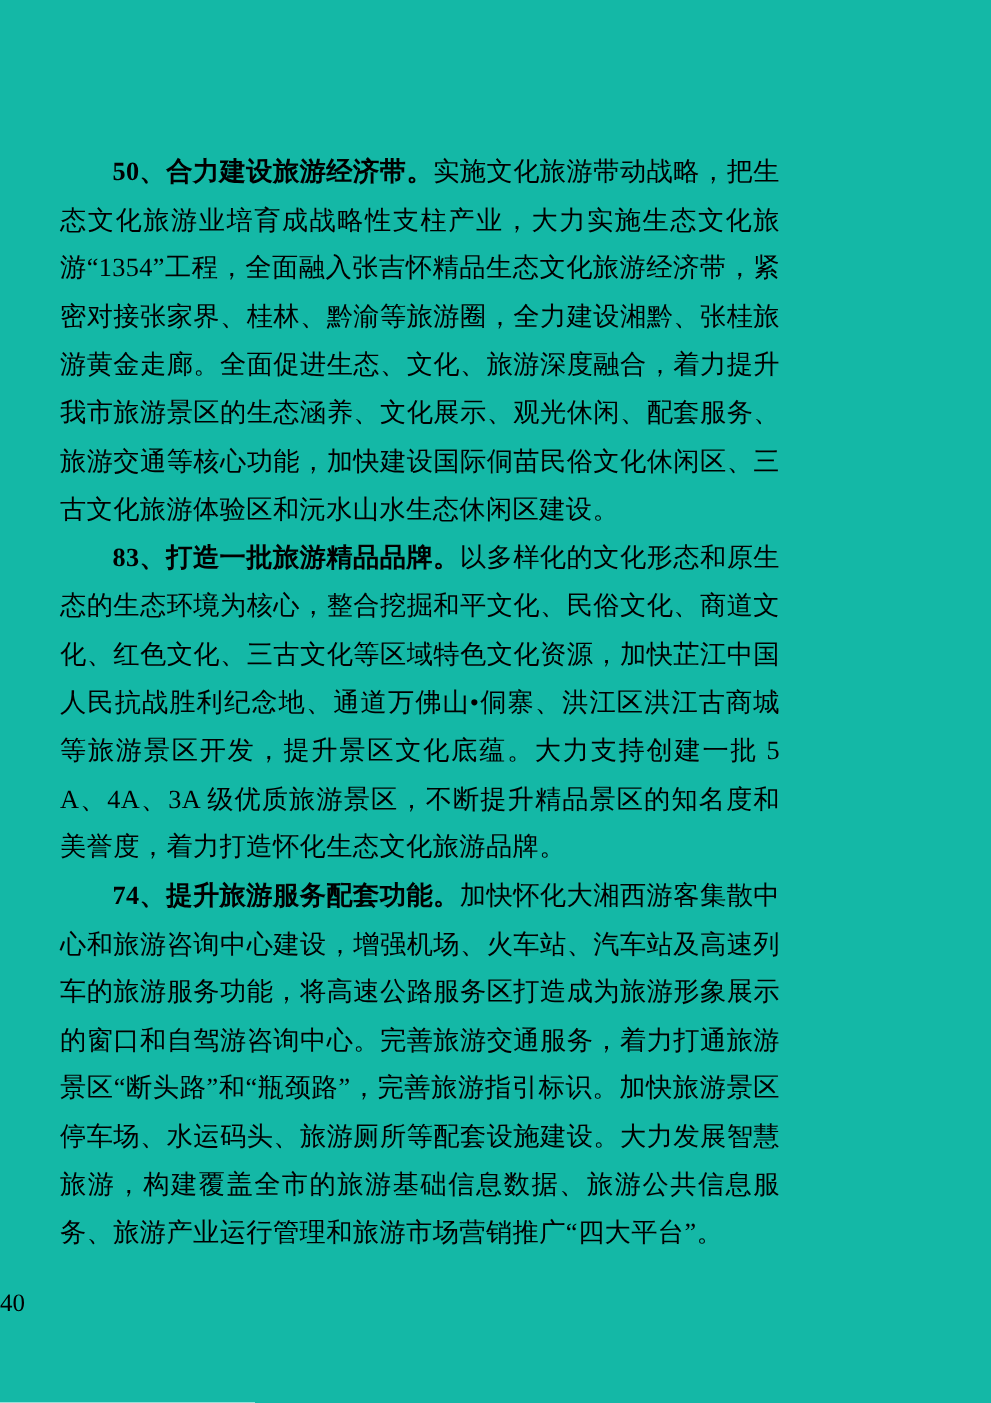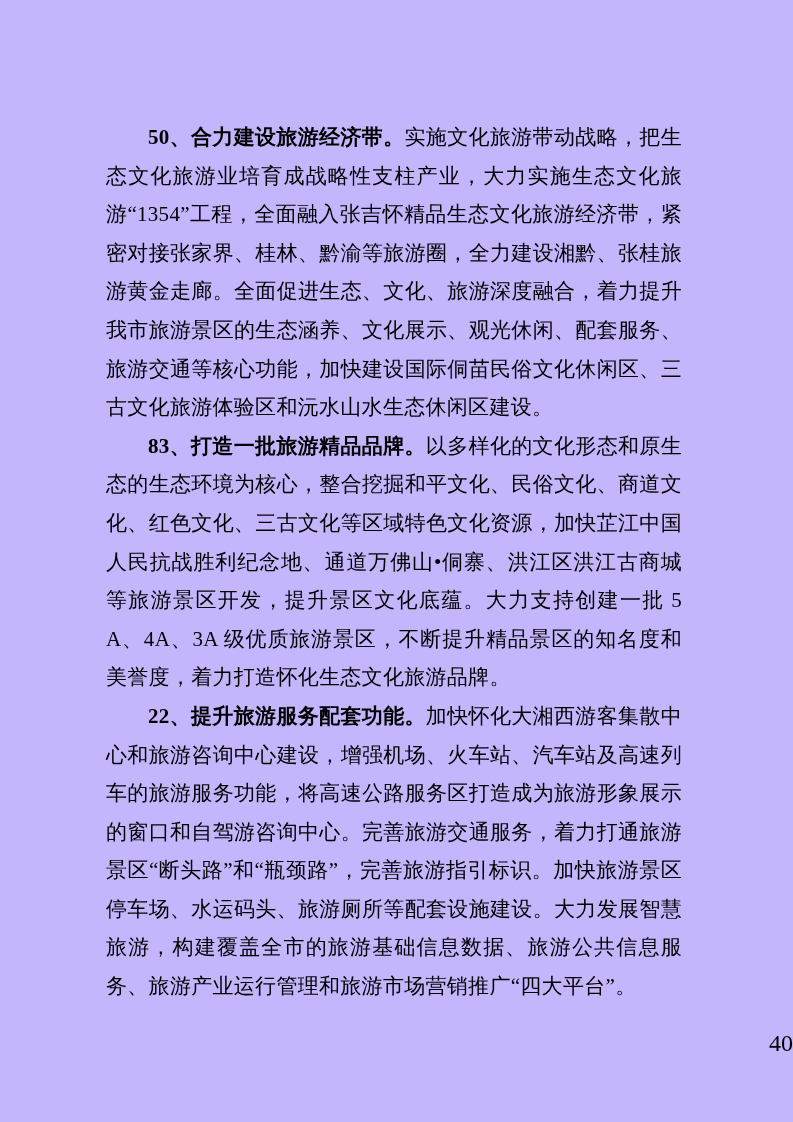--- a/index.html
+++ b/index.html
@@ -4,23 +4,23 @@
   <style>
     html, body {
       margin: 0;
       padding: 0;
       background: #ffffff;
     }
     .page {
       position: relative;
       width: 793px;
       height: 1122px;
-      background: #c4b5fd;
+      background: #14b8a6;
       box-sizing: border-box;
-      padding: 118px 107px 0 106px;
+      padding: 118px 107px 0 48px;
       font-family: "Liberation Serif", serif;
       color: #000000;
       overflow: hidden;
     }
     .content {
       width: 576px;
     }
     .para {
       margin: 0;
       text-indent: 2em;
@@ -32,29 +32,29 @@
       word-break: break-all;
     }
     .para-heading {
       font-weight: bold;
     }
     .page-number {
       position: absolute;
       left: 0;
       right: 0;
       bottom: 68px;
-      text-align: right;
-      font-size: 24px;
+      text-align: left;
+      font-size: 20px;
       line-height: 22px;
       color: #000000;
     }
   </style>
 </head>
 <body>
 
 <div class="page">
   <div class="content">
     <p class="para"><span class="para-heading">50、合力建设旅游经济带。</span><span>实施文化旅游带动战略，把生态文化旅游业培育成战略性支柱产业，大力实施生态文化旅游“1354”工程，全面融入张吉怀精品生态文化旅游经济带，紧密对接张家界、桂林、黔渝等旅游圈，全力建设湘黔、张桂旅游黄金走廊。全面促进生态、文化、旅游深度融合，着力提升我市旅游景区的生态涵养、文化展示、观光休闲、配套服务、旅游交通等核心功能，加快建设国际侗苗民俗文化休闲区、三古文化旅游体验区和沅水山水生态休闲区建设。</span></p>
     <p class="para"><span class="para-heading">83、打造一批旅游精品品牌。</span><span>以多样化的文化形态和原生态的生态环境为核心，整合挖掘和平文化、民俗文化、商道文化、红色文化、三古文化等区域特色文化资源，加快芷江中国人民抗战胜利纪念地、通道万佛山•侗寨、洪江区洪江古商城等旅游景区开发，提升景区文化底蕴。大力支持创建一批 5A、4A、3A 级优质旅游景区，不断提升精品景区的知名度和美誉度，着力打造怀化生态文化旅游品牌。</span></p>
-    <p class="para"><span class="para-heading">22、提升旅游服务配套功能。</span><span>加快怀化大湘西游客集散中心和旅游咨询中心建设，增强机场、火车站、汽车站及高速列车的旅游服务功能，将高速公路服务区打造成为旅游形象展示的窗口和自驾游咨询中心。完善旅游交通服务，着力打通旅游景区“断头路”和“瓶颈路”，完善旅游指引标识。加快旅游景区停车场、水运码头、旅游厕所等配套设施建设。大力发展智慧旅游，构建覆盖全市的旅游基础信息数据、旅游公共信息服务、旅游产业运行管理和旅游市场营销推广“四大平台”。</span></p>
+    <p class="para"><span class="para-heading">74、提升旅游服务配套功能。</span><span>加快怀化大湘西游客集散中心和旅游咨询中心建设，增强机场、火车站、汽车站及高速列车的旅游服务功能，将高速公路服务区打造成为旅游形象展示的窗口和自驾游咨询中心。完善旅游交通服务，着力打通旅游景区“断头路”和“瓶颈路”，完善旅游指引标识。加快旅游景区停车场、水运码头、旅游厕所等配套设施建设。大力发展智慧旅游，构建覆盖全市的旅游基础信息数据、旅游公共信息服务、旅游产业运行管理和旅游市场营销推广“四大平台”。</span></p>
   </div>
   <div class="page-number">40</div>
 </div>
 
 </body></html>

